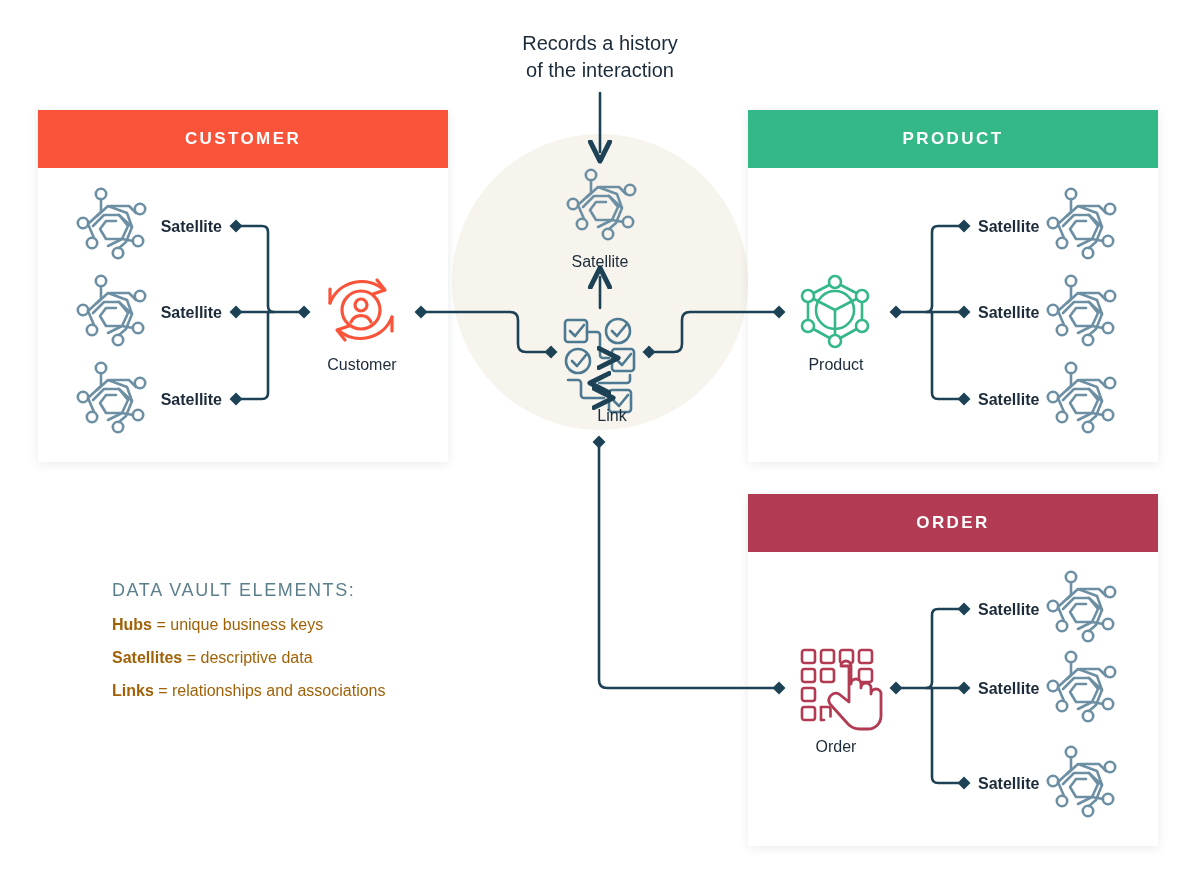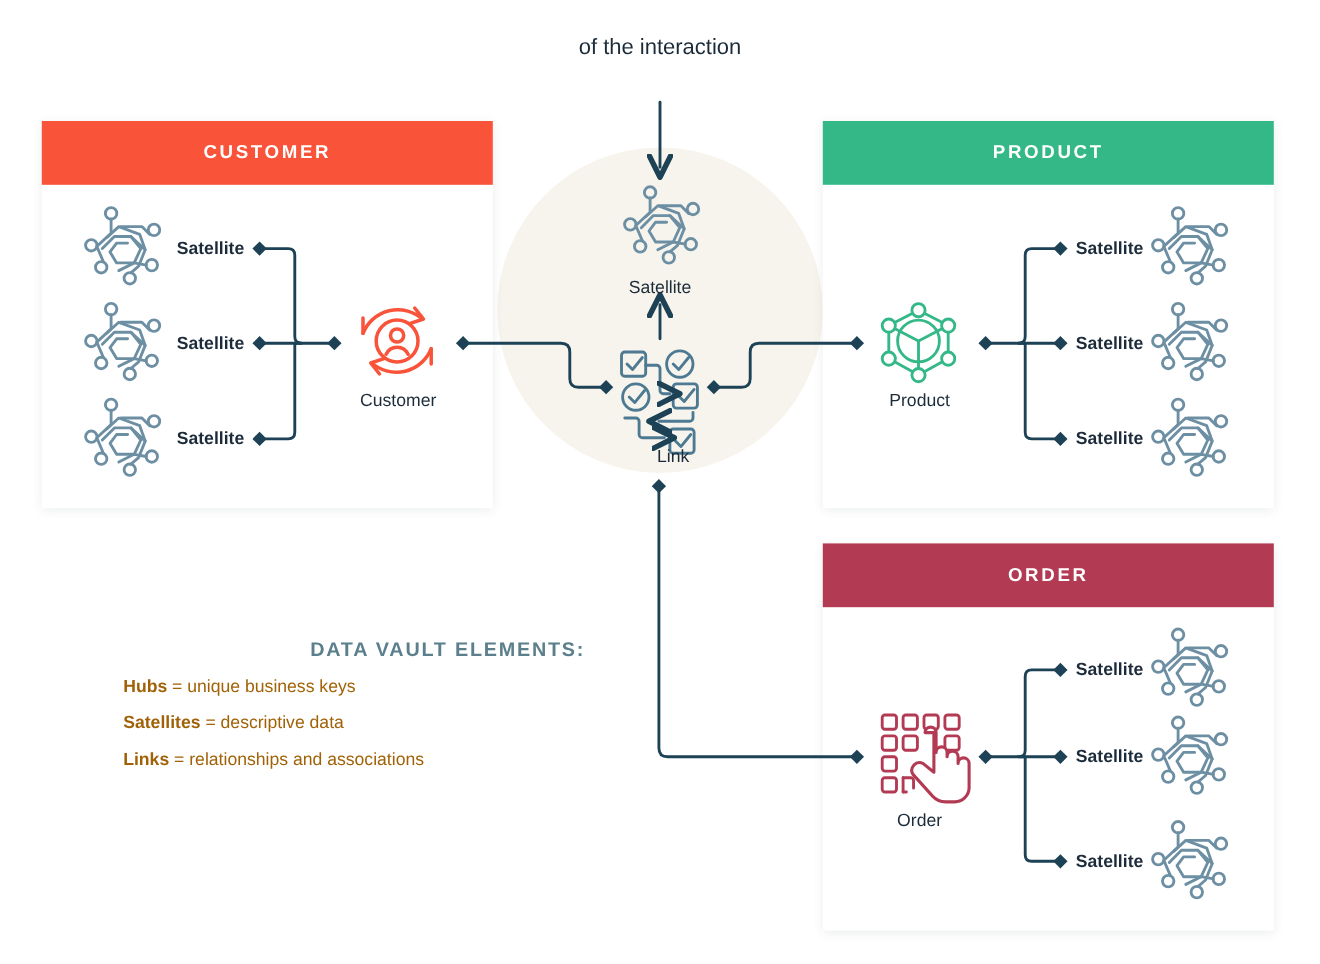--- a/index.html
+++ b/index.html
@@ -51,22 +51,22 @@
 
   
   #top-caption{
     left:432px;top:30px;width:336px;text-align:center;
     font-size:20px;color:#1c2b39;line-height:1.34;
   }
 
   
   #legend{left:112px;top:580px;width:420px;}
   #legend-title{
-    font-size:18px;font-weight:bold;letter-spacing:1.6px;
-    color:#5c7f8c;margin-bottom:14px;text-align:right;
+    font-size:18px;font-weight:normal;letter-spacing:1.6px;
+    color:#5c7f8c;margin-bottom:14px;
   }
   .legend-row{font-size:16px;color:#a16207;margin-bottom:14px;line-height:1.2;}
   .legend-row b{font-weight:bold;}
   .legend-row span.rest{font-weight:normal;}
 </style>
 </head>
 <body>
 
 <div class="stage">
 
@@ -249,20 +249,21 @@
         <path d="M54 89 l5 5 l9 -11"></path>
 
         <path d="M27 20 h10 a3 3 0 0 1 3 3 v20 a3 3 0 0 0 3 3 h6" marker-end="url(#arrowhead)"></path>
         <path d="M70 63 v5 a3 3 0 0 1 -3 3 h-28" marker-end="url(#arrowhead)"></path>
         <path d="M8 68 h10 a3 3 0 0 1 3 3 v12 a3 3 0 0 0 3 3 h20" marker-end="url(#arrowhead)"></path>
       </g>
     </g>
   </svg>
 
   <div class="abs" id="top-caption">
+    <div>Records a history</div>
     <div>of the interaction</div>
   </div>
 
   <div class="abs satlabel" style="left:60px;top:219px;width:162px;text-align:right">Satellite</div>
   <div class="abs satlabel" style="left:60px;top:305px;width:162px;text-align:right">Satellite</div>
   <div class="abs satlabel" style="left:60px;top:392px;width:162px;text-align:right">Satellite</div>
 
   <div class="abs hublabel" style="left:291px;top:357px;width:142px">Customer</div>
 
   <div class="abs centerlabel" style="left:530px;top:254px;width:140px">Satellite</div>

